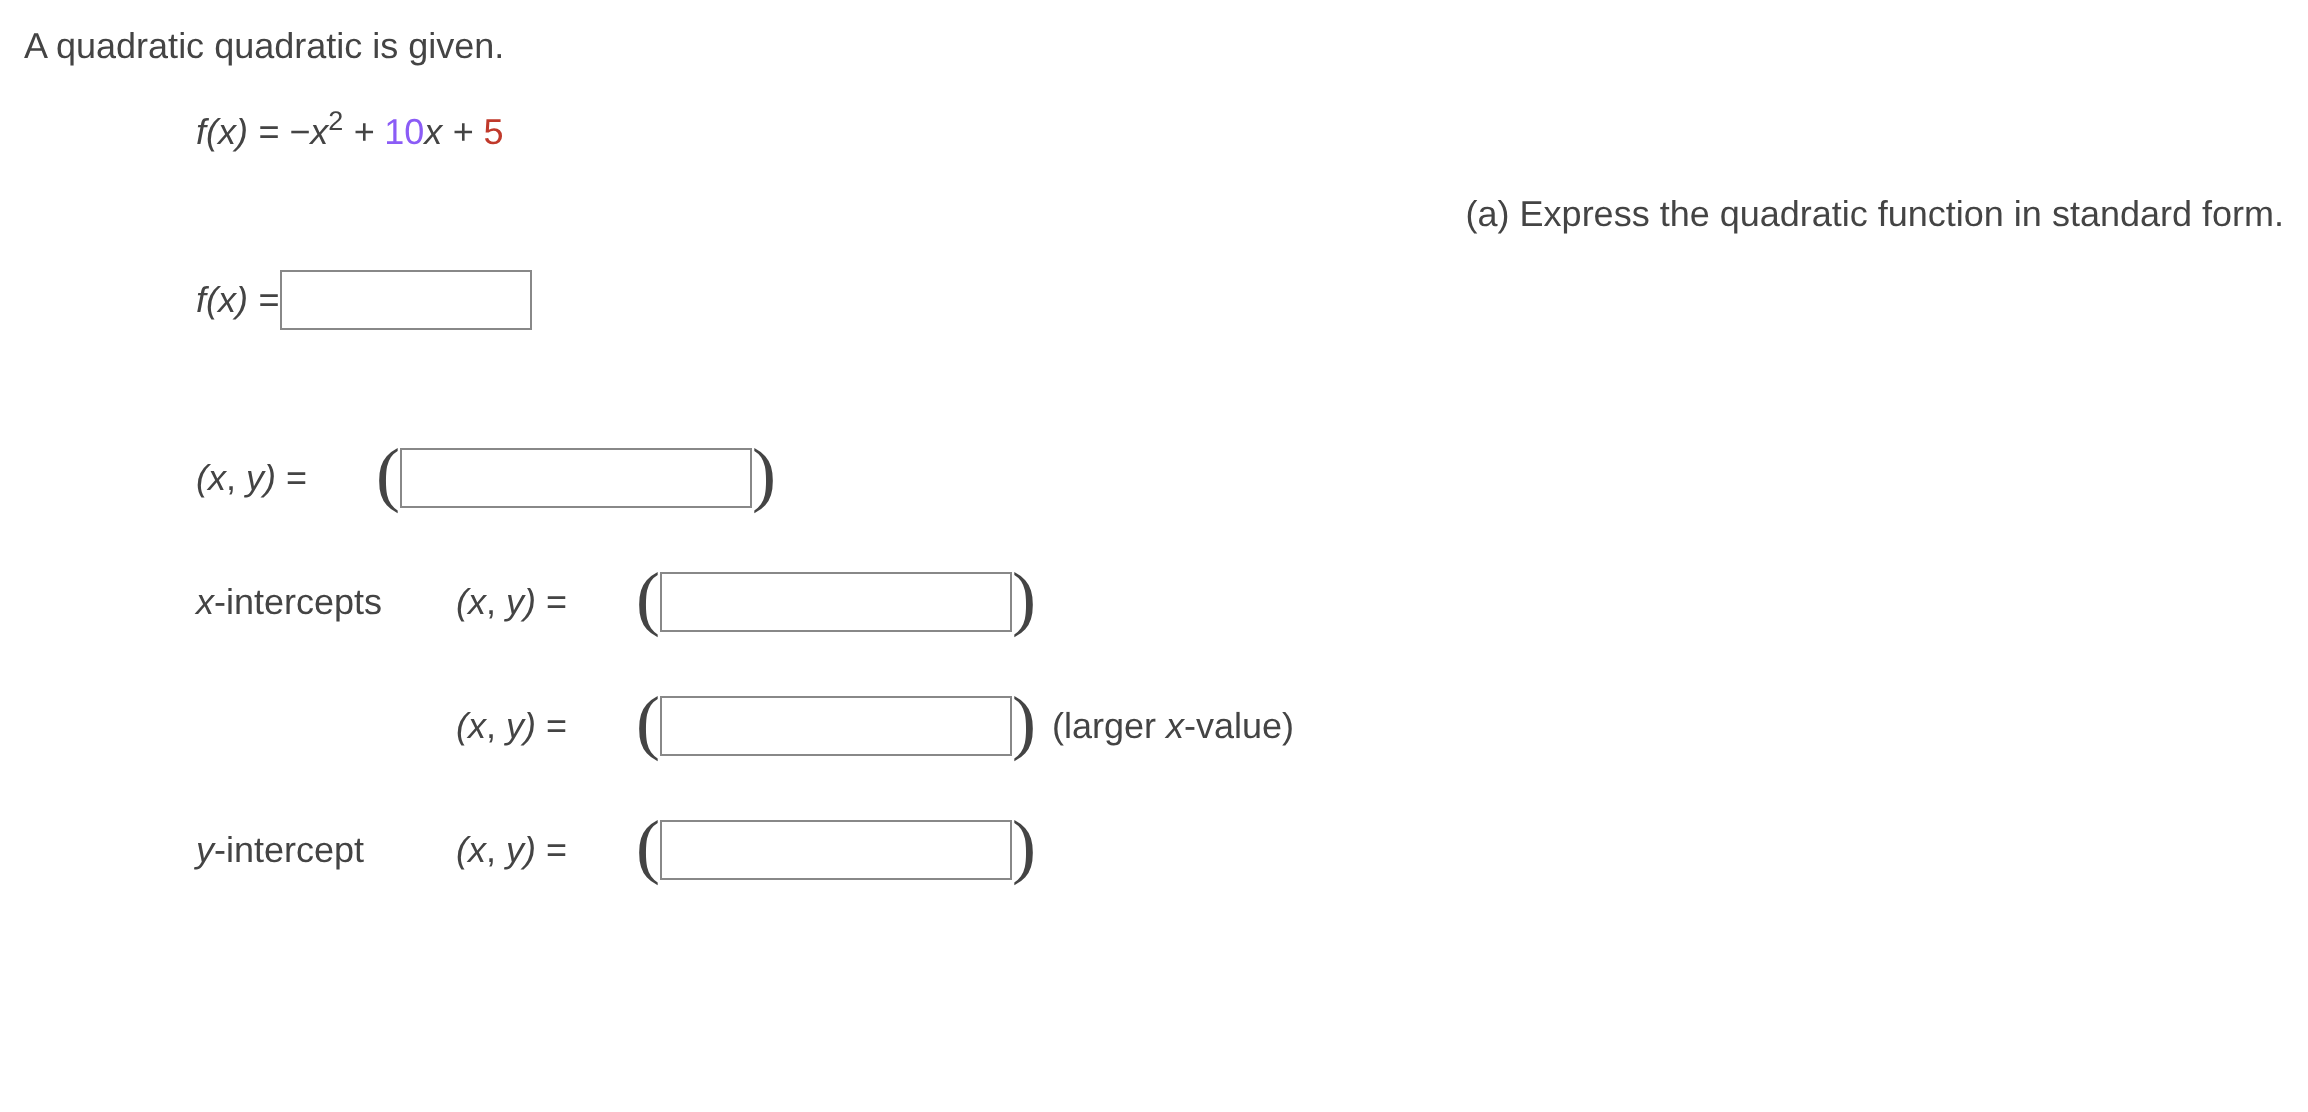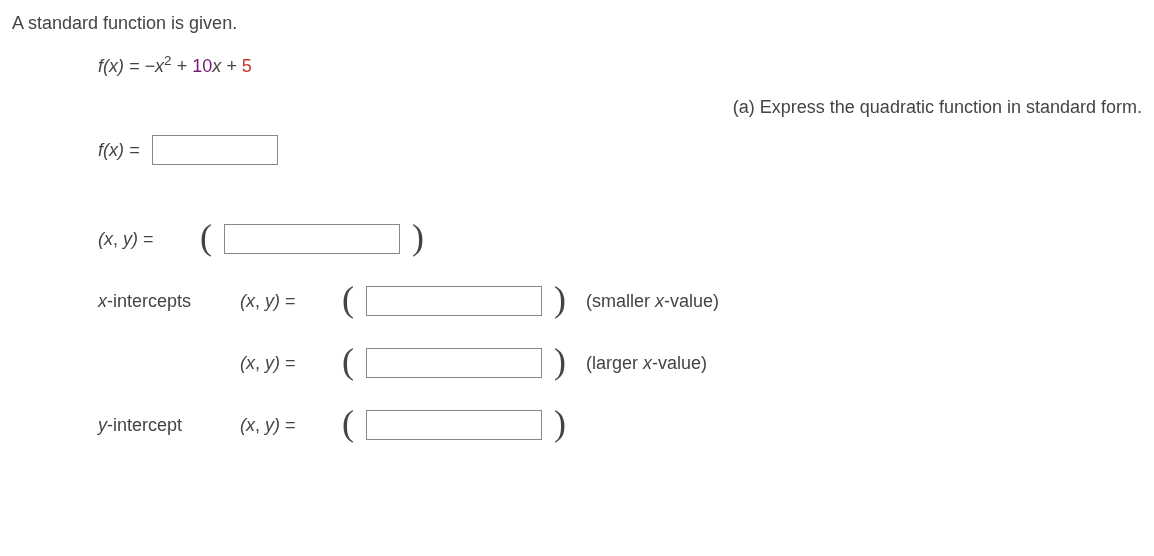--- a/index.html
+++ b/index.html
@@ -18,32 +18,32 @@
       margin-bottom: 14px;
     }
     .indent {
       margin-left: 86px;
     }
     .formula {
       font-style: italic;
       margin-bottom: 14px;
     }
     .formula .fn { }
-    .formula .coef { color: #701a75; font-style: normal; }
+    .formula .coef { color: #8b5cf6; font-style: normal; }
     .formula .const { color: #c0392b; font-style: normal; }
     .sup { font-style: normal; font-size: 0.75em; vertical-align: super; }
     .part-label {
       margin-bottom: 14px;
       text-align: right;
     }
     .row {
       display: flex;
       align-items: center;
       margin-bottom: 26px;
-      gap: 12px;
+      gap: 0;
     }
     .row .label {
       min-width: 130px;
     }
     .row .xy {
       min-width: 90px;
       font-style: italic;
     }
     .row .xy .plain { font-style: normal; }
     input.blank {
@@ -70,21 +70,21 @@
       margin-left: 8px;
     }
     .section-gap {
       height: 30px;
     }
     .ix { font-style: italic; }
   </style>
 </head>
 <body>
 
-<div class="intro">A standard function is given.</div>
+<div class="intro">A quadratic quadratic is given.</div>
 
 <div class="indent">
   <div class="formula">
     <span class="fn">f(x)</span>
     <span>=</span>
     <span>−</span><span class="fn">x</span><span class="sup">2</span>
     <span>+</span>
     <span class="coef">10</span><span class="fn">x</span>
     <span>+</span>
     <span class="const">5</span>
@@ -108,21 +108,20 @@
     <input type="text" class="blank med" style="">
     <span class="paren">)</span>
   </div>
 
   <div class="row">
     <span class="label"><span class="ix">x</span>-intercepts</span>
     <span class="xy">(<span>x</span><span class="plain">, </span><span>y</span>)<span class="plain"> = </span></span>
     <span class="paren">(</span>
     <input type="text" class="blank med" style="">
     <span class="paren">)</span>
-    <span class="hint">(smaller <span class="ix">x</span>-value)</span>
   </div>
 
   <div class="row">
     <span class="label"></span>
     <span class="xy">(<span>x</span><span class="plain">, </span><span>y</span>)<span class="plain"> = </span></span>
     <span class="paren">(</span>
     <input type="text" class="blank med" style="">
     <span class="paren">)</span>
     <span class="hint">(larger <span class="ix">x</span>-value)</span>
   </div>

